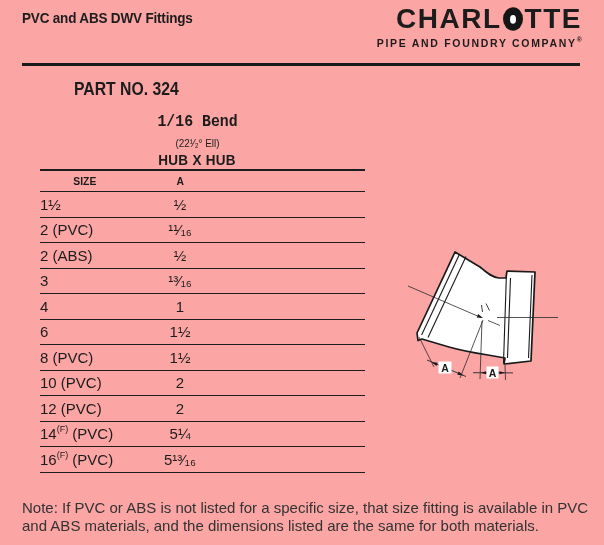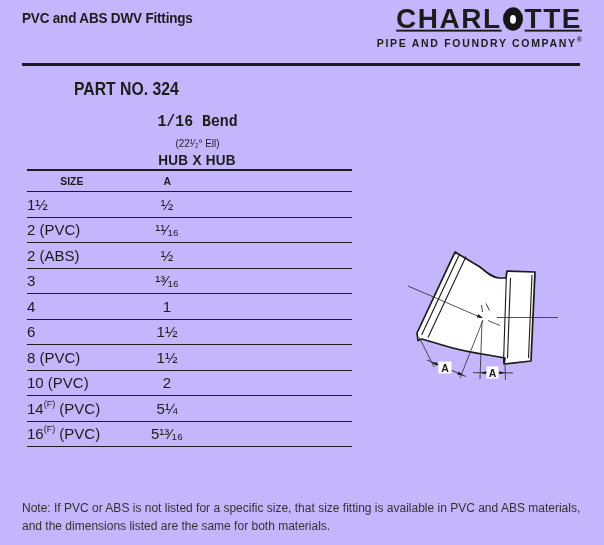--- a/index.html
+++ b/index.html
@@ -1,31 +1,31 @@
 <!DOCTYPE html>
 <html><head>
 <meta charset="utf-8">
 <style>
   html,body{margin:0;padding:0;background:#e8e8e8;}
   .page{
-    position:relative;width:604px;height:545px;background:#c4b5fd;
+    position:relative;width:604px;height:545px;background:#fca5a5;
     font-family:"Liberation Sans","DejaVu Sans",sans-serif;color:#1c1c1c;
     overflow:hidden;margin:0 auto;
   }
   .doc-title{
     position:absolute;left:22px;top:9px;font-size:15px;font-weight:bold;
     letter-spacing:-0.2px;
   }
   .cond{display:inline-block;transform:scaleX(.9);transform-origin:0 50%;}
   .cond-c{display:inline-block;transform:scaleX(.9);transform-origin:50% 50%;}
 
   .logo{position:absolute;right:22px;top:5px;text-align:right;line-height:1;}
   .logo-brand{
     font-size:28px;font-weight:bold;letter-spacing:1.5px;white-space:nowrap;
-    display:inline-block;transform:scaleY(.97);text-decoration:underline;
+    display:inline-block;transform:scaleY(.97);
   }
   .logo-o{
     display:inline-block;width:20px;height:24px;border-radius:50%;
     background:#151515;vertical-align:-3px;position:relative;margin:0 2px 0 1px;
   }
   .logo-o::after{
     content:"";position:absolute;left:7px;top:8px;width:6px;height:9px;
     border-radius:50%;background:#ffffff;
   }
   .logo-tagline{
@@ -41,21 +41,21 @@
   .part-no{
     position:absolute;left:38px;top:79px;font-size:17.5px;font-weight:bold;margin-left:36px;
   }
 
   .fit-head{position:absolute;left:35px;width:325px;text-align:center;}
   .fit-title{top:112px;font-size:16.5px;font-weight:bold;font-family:Liberation Mono, monospace;}
   .fit-sub{top:137px;font-size:11px;font-weight:normal;}
   .fit-conn{top:151px;font-size:15px;font-weight:bold;letter-spacing:.3px;}
 
   table.spec{
-    position:absolute;left:27px;top:169px;width:325px;border-collapse:collapse;
+    position:absolute;left:40px;top:169px;width:325px;border-collapse:collapse;
     border-top:2px solid #1d1d1d;
   }
   table.spec th,table.spec td{padding:0;margin:0;}
   table.spec tr{border-bottom:1.5px solid #1d1d1d;}
   th.col-size,th.col-a{
     height:20px;font-size:11.5px;font-weight:bold;text-align:center;
     vertical-align:middle;
   }
   th.col-size{width:90px;}
   th.col-a{width:100px;}
@@ -63,21 +63,21 @@
   td.col-size{
     height:24.5px;font-size:15px;text-align:left;padding-left:26px;
     vertical-align:middle;white-space:nowrap;
   }
   td.col-size sup{font-size:9px;position:relative;top:-1px;}
   td.col-a{font-size:15px;text-align:center;vertical-align:middle;}
 
   .footnote{position:absolute;left:26px;top:483px;font-size:13.5px;color:#333;}
   .footnote sup{font-size:9px;margin-right:12px;}
   .note{
-    position:absolute;left:22px;top:499px;width:572px;font-size:12px;
+    position:absolute;left:22px;top:499px;width:572px;font-size:15px;
     line-height:18px;color:#333;
   }
 
   .diagram{position:absolute;left:393px;top:232px;}
   .diagram text{font-family:"Liberation Sans","DejaVu Sans",sans-serif;}
 </style>
 </head>
 <body>
 
 <div class="page">
@@ -150,20 +150,25 @@
           <td class="col-size">8 (PVC)</td>
           <td class="col-a">1½</td>
           <td class="col-fill"></td>
         </tr>
         <tr>
           <td class="col-size">10 (PVC)</td>
           <td class="col-a">2</td>
           <td class="col-fill"></td>
         </tr>
         <tr>
+          <td class="col-size">12 (PVC)</td>
+          <td class="col-a">2</td>
+          <td class="col-fill"></td>
+        </tr>
+        <tr>
           <td class="col-size">14<sup>(F)</sup> (PVC)</td>
           <td class="col-a">5¼</td>
           <td class="col-fill"></td>
         </tr>
         <tr>
           <td class="col-size">16<sup>(F)</sup> (PVC)</td>
           <td class="col-a">5¹³⁄₁₆</td>
           <td class="col-fill"></td>
         </tr>
       </tbody>

